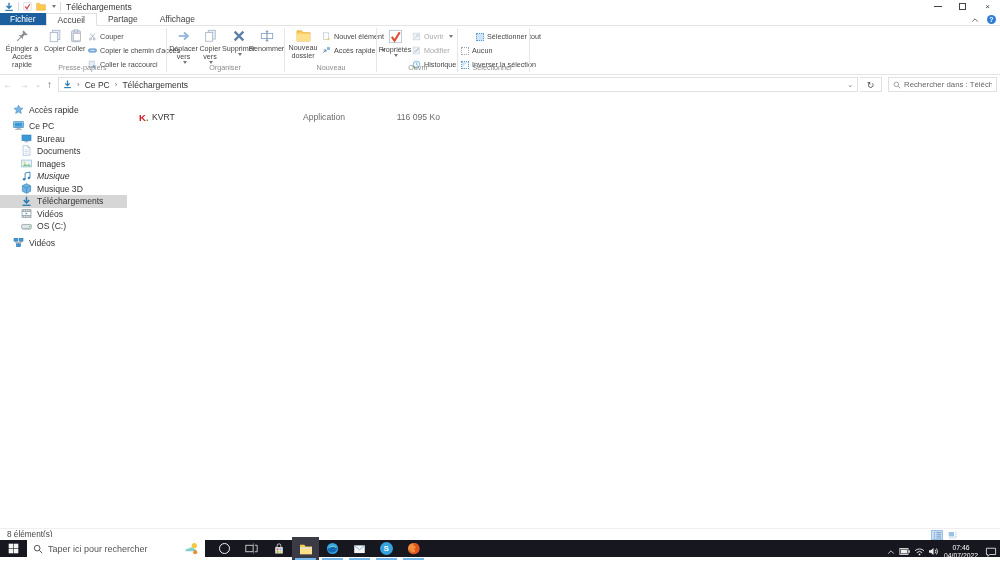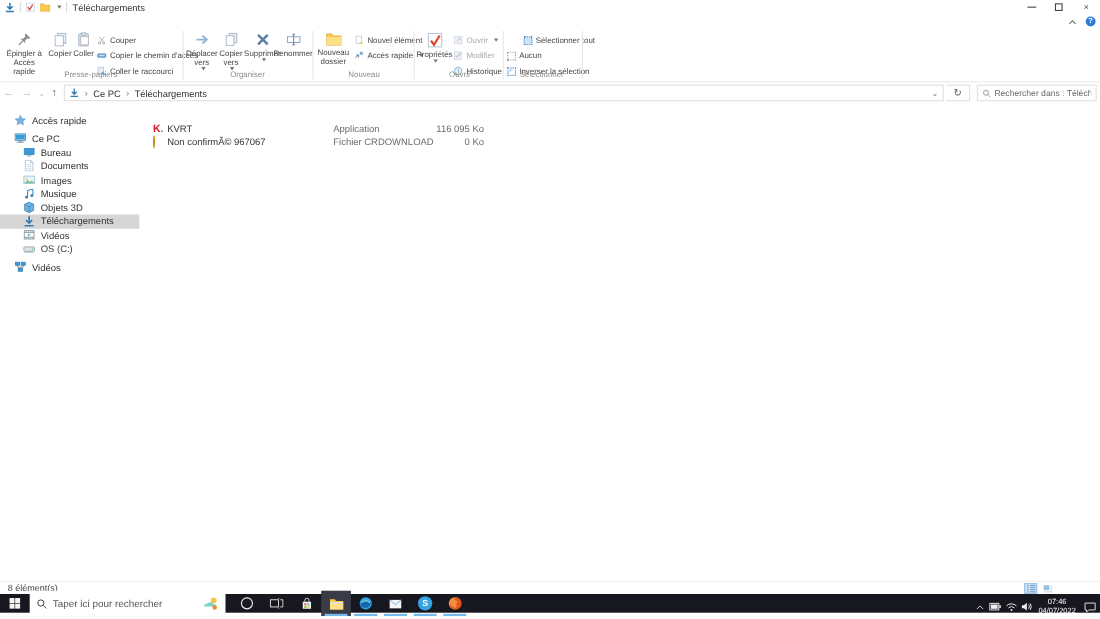--- a/index.html
+++ b/index.html
@@ -130,20 +130,26 @@
       <div class="wc">
           <span class="wc-min-bar"></span>
         </div>
       <div class="wc">
           <span class="wc-max-box"></span>
         </div>
       <div class="wc">×</div>
     </div>
   </div>
 
+  <div class="tabrow">
+    <div class="tab-file">Fichier</div>
+    <div class="tab active">Accueil</div>
+    <div class="tab">Partage</div>
+    <div class="tab">Affichage</div>
+  </div>
   <div class="tabrow-right">
     <span class="rib-chev">
       <svg width="8" height="6" viewBox="0 0 10 7">
           <path d="M1.5 5.5L5 2l3.5 3.5" stroke="#666" fill="none" stroke-width="1.2"></path>
         </svg>
     </span>
     <span class="help-circle">?</span>
   </div>
 
   <div class="ribbon">
@@ -410,38 +416,38 @@
     <div class="side-item child" style="top:63px;">
       <span class="ico">
         <svg width="11" height="11" viewBox="0 0 16 16">
             <rect x="1" y="3" width="14" height="10" fill="#eaf4fb" stroke="#8fb4d8"></rect>
             <circle cx="5" cy="6.5" r="1.3" fill="#f2c94c"></circle>
             <path d="M2 12l4-4 3 3 2.5-2.5 3 3.5z" fill="#7fc97f"></path>
           </svg>
       </span>
       <span>Images</span>
     </div>
-    <div class="side-item child" style="top:75.5px;">
+    <div class="side-item child" style="top:75.5px;font-style:italic;">
       <span class="ico">
         <svg width="11" height="11" viewBox="0 0 16 16">
             <path d="M6 12V3l7-1.5V10" stroke="#2f7cb5" fill="none" stroke-width="1.3"></path>
             <circle cx="4.5" cy="12" r="1.8" fill="#2f7cb5"></circle>
             <circle cx="11.5" cy="10" r="1.8" fill="#2f7cb5"></circle>
           </svg>
       </span>
       <span>Musique</span>
     </div>
     <div class="side-item child" style="top:88px;">
       <span class="ico">
         <svg width="11" height="11" viewBox="0 0 16 16">
             <path d="M8 1l6 3v8l-6 3-6-3V4z" fill="#6db1e0" stroke="#3c87c0"></path>
             <path d="M8 7.5V15M2 4l6 3.5 6-3.5" stroke="#3c87c0" fill="none"></path>
           </svg>
       </span>
-      <span>Objets 3D</span>
+      <span>Musique 3D</span>
     </div>
     <div class="side-item child selected" style="top:100.5px;">
       <span class="ico">
         <svg width="11" height="11" viewBox="0 0 16 16">
             <path d="M8 1v8M4 6l4 4 4-4" stroke="#2f7cb5" stroke-width="2.2" fill="none"></path>
             <path d="M2 13.5h12" stroke="#2f7cb5" stroke-width="2"></path>
           </svg>
       </span>
       <span>Téléchargements</span>
     </div>
@@ -478,26 +484,20 @@
       <span>Vidéos</span>
     </div>
   </div>
 
   <div class="filearea">
     <div class="file-row" style="top:17px;">
       <span class="fico kvrt-k">K<i>.</i></span>
       <span class="cell-name">KVRT</span>
       <span class="cell-type">Application</span>
       <span class="cell-size">116 095 Ko</span>
-    </div>
-    <div class="file-row" style="top:29px;">
-      <span class="fico"><span class="crdl"></span></span>
-      <span class="cell-name">Non confirmÃ© 967067</span>
-      <span class="cell-type">Fichier CRDOWNLOAD</span>
-      <span class="cell-size">0 Ko</span>
     </div>
   </div>
 
   <div class="statusbar">
     <span>8 élément(s)</span>
     <div class="view-toggles">
       <div class="vt sel">
         <svg width="9" height="8" viewBox="0 0 12 10">
             <path d="M1 1.5h2M1 4h2M1 6.5h2M1 9h2M4.5 1.5h6.5M4.5 4h6.5M4.5 6.5h6.5M4.5 9h6.5" stroke="#5b86b5"></path>
           </svg>

